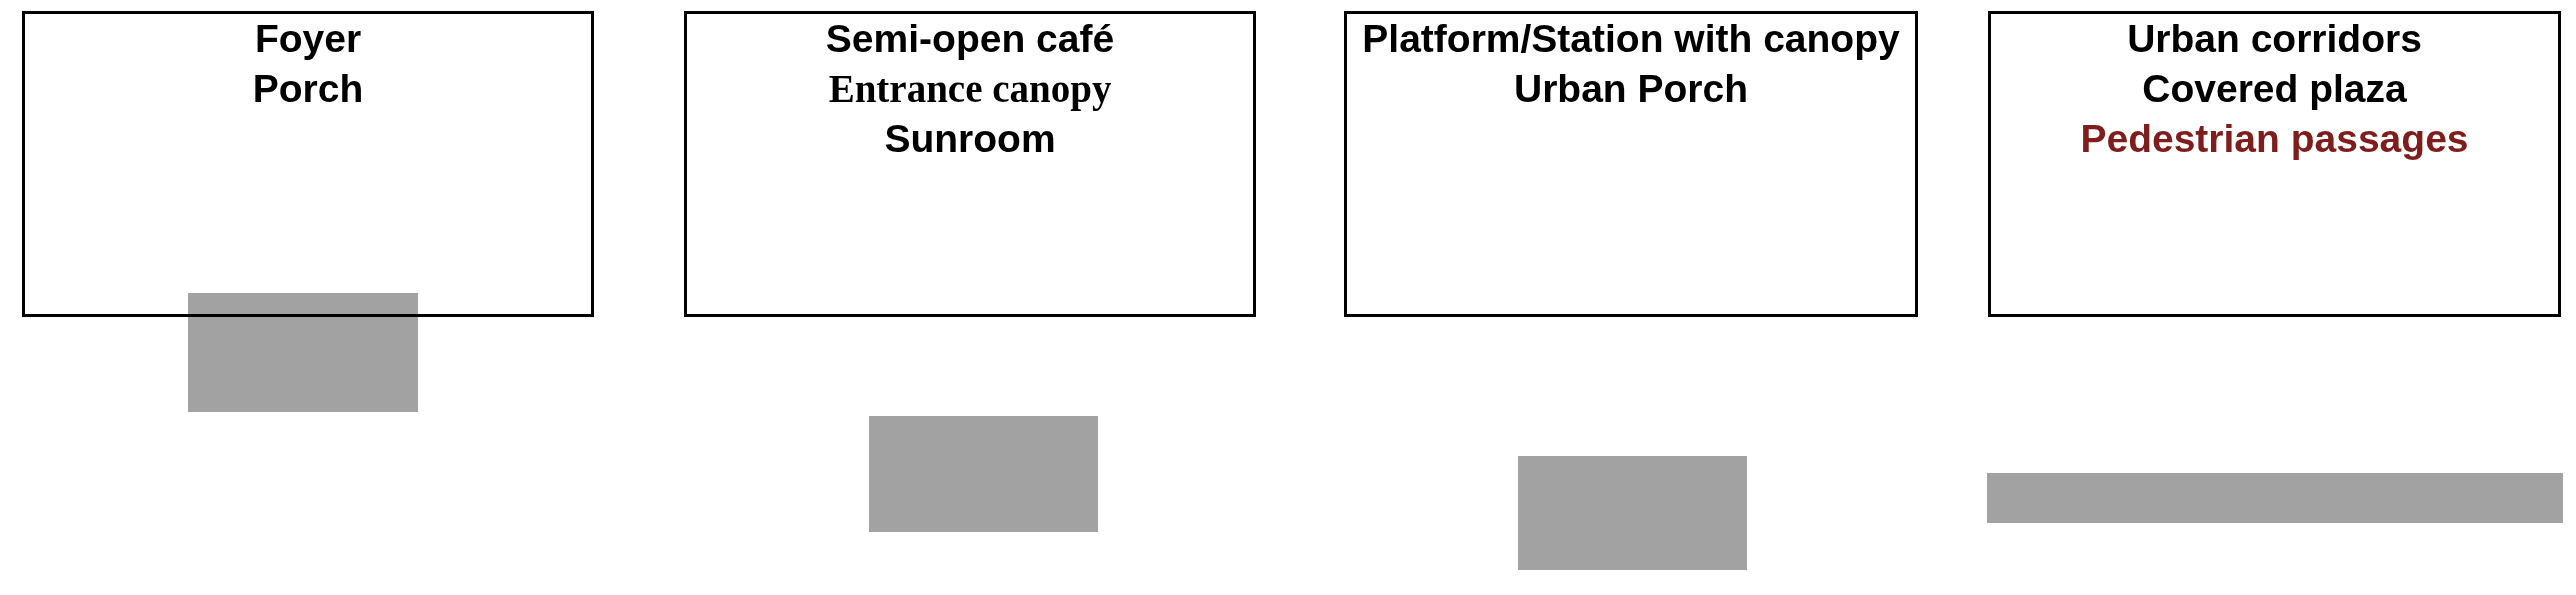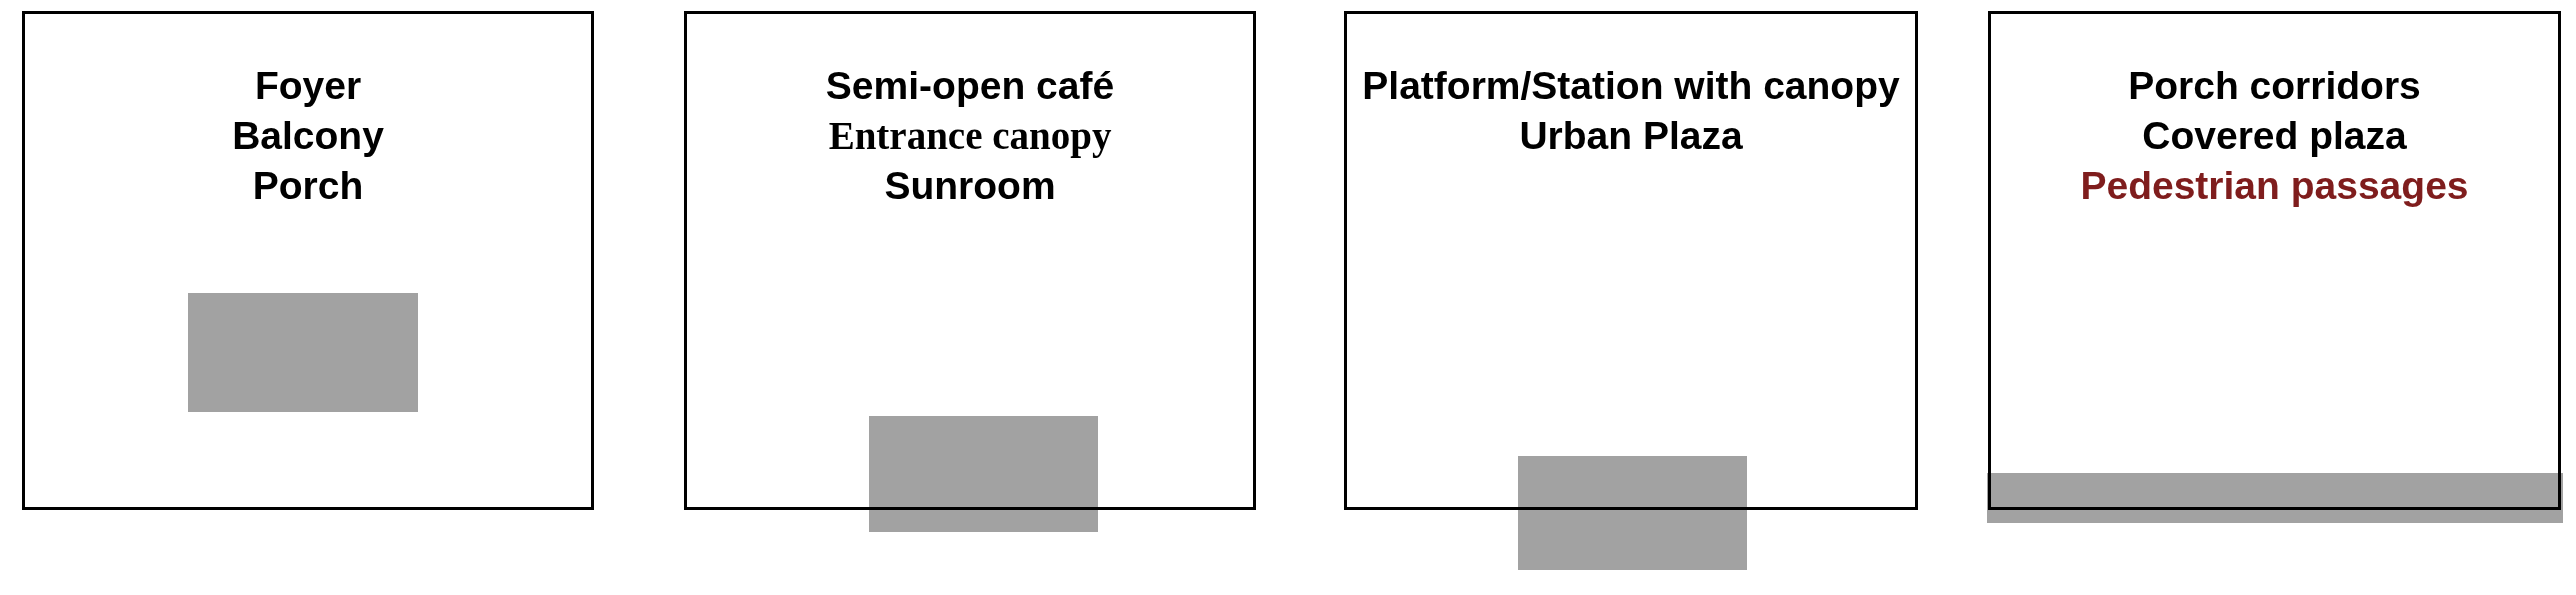--- a/index.html
+++ b/index.html
@@ -10,27 +10,26 @@
   body {
     position: relative;
     width: 2576px;
     height: 595px;
     font-family: "Liberation Sans", sans-serif;
     overflow: hidden;
   }
   .box {
     position: absolute;
     top: 11.4px;
-    height: 499px;
+    height: 306px;
     width: 572px;
     border: 3.2px solid #000000;
     box-sizing: border-box;
     background: transparent;
     text-align: center;
-    padding-top: 47px;
   }
   .line {
     font-weight: 700;
     font-size: 39px;
     line-height: 50px;
     color: #000000;
     white-space: nowrap;
   }
   .gray {
     position: absolute;
@@ -48,33 +47,32 @@
 </head>
 <body>
 
 <div id="gray-1" class="gray" style="background: rgb(162, 162, 162);"></div>
 <div id="gray-2" class="gray" style="background: rgb(162, 162, 162);"></div>
 <div id="gray-3" class="gray" style="background: rgb(162, 162, 162);"></div>
 <div id="gray-4" class="gray" style="background: rgb(162, 162, 162);"></div>
 
 <div id="box-1" class="box" style="border-color: rgb(0, 0, 0);">
   <div class="line" style="color: rgb(0, 0, 0);">Foyer</div>
-  <div class="line" style="color: rgb(0, 0, 0);">Balcony</div>
   <div class="line" style="color: rgb(0, 0, 0);">Porch</div>
 </div>
 
 <div id="box-2" class="box" style="border-color: rgb(0, 0, 0);">
   <div class="line" style="color: rgb(0, 0, 0);">Semi-open café</div>
   <div class="line" style="color: rgb(0, 0, 0); font-family: Liberation Serif, serif;">Entrance canopy</div>
   <div class="line" style="color: rgb(0, 0, 0);">Sunroom</div>
 </div>
 
 <div id="box-3" class="box" style="border-color: rgb(0, 0, 0);">
   <div class="line" style="color: rgb(0, 0, 0);">Platform/Station with canopy</div>
-  <div class="line" style="color: rgb(0, 0, 0);">Urban Plaza</div>
+  <div class="line" style="color: rgb(0, 0, 0);">Urban Porch</div>
 </div>
 
 <div id="box-4" class="box" style="border-color: rgb(0, 0, 0);">
-  <div class="line" style="color: rgb(0, 0, 0);">Porch corridors</div>
+  <div class="line" style="color: rgb(0, 0, 0);">Urban corridors</div>
   <div class="line" style="color: rgb(0, 0, 0);">Covered plaza</div>
   <div class="line" style="color: #7f1d1d;">Pedestrian passages</div>
 </div>
 
 
 </body></html>

